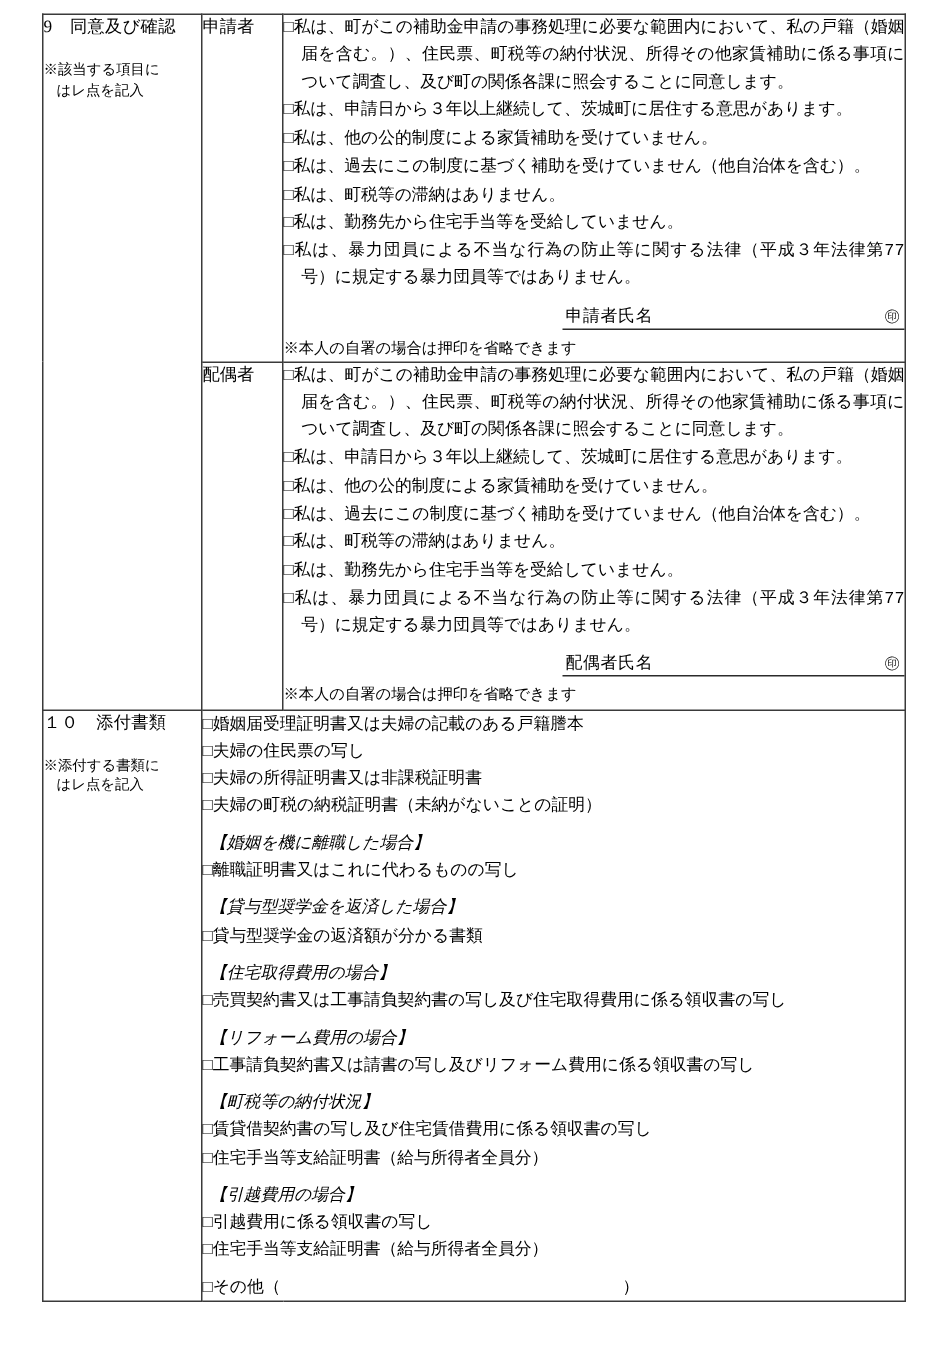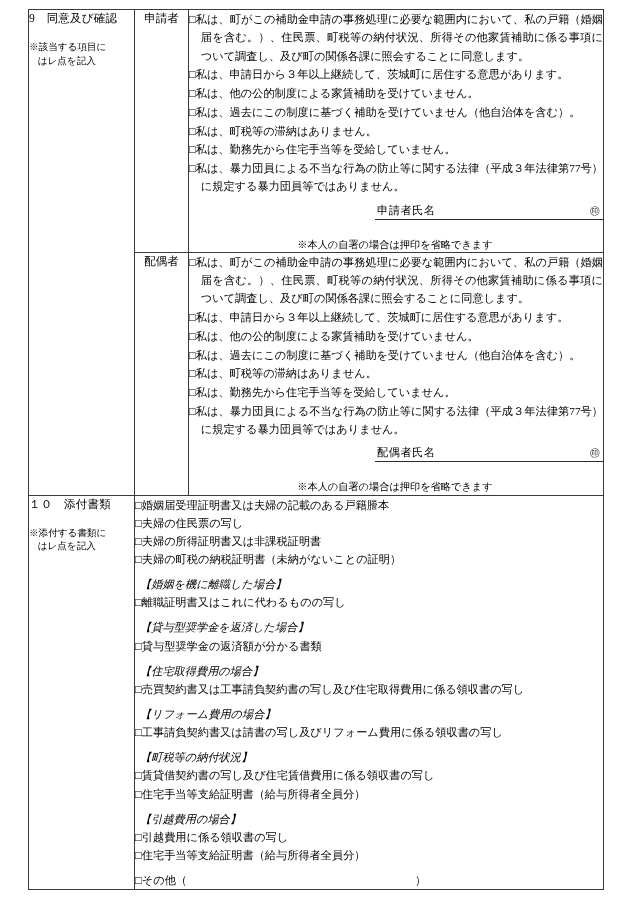--- a/index.html
+++ b/index.html
@@ -53,26 +53,27 @@
     margin-top: 14px;
     white-space: pre-line;
   }
   .label-note .indent { display: block; padding-left: 0.9em; }
 
   
   .person-cell {
     padding: 5px 5px 4px 5px;
     font-size: 11.5px;
     line-height: 1.4;
-    text-align: center;
+    text-align: left;
   }
 
   
   .body-cell {
     padding: 5px 7px 5px 6px;
+    font-family: Liberation Mono, monospace;
   }
   .stmt {
     font-size: 11.2px;
     line-height: 1.63;
     margin: 0 0 0.5px 0;
     text-indent: -1.05em;
     padding-left: 1.05em;
     text-align: justify;
     text-justify: inter-ideograph;
   }
@@ -90,24 +91,24 @@
     align-items: baseline;
     font-size: 11.2px;
     padding-bottom: 1px;
   }
   .sign-label { padding-left: 2px; letter-spacing: 0.5px; }
   .seal {
     font-size: 10.5px;
     padding-right: 3px;
   }
   .sign-note {
-    text-align: center;
+    text-align: left;
     font-size: 10.2px;
     line-height: 1.5;
-    margin-top: 17px;
+    margin-top: 6px;
     padding-right: 2px;
   }
 
   
   .attach-cell {
     padding: 5px 7px 6px 7px;
     margin-top: 28px;
   }
   .att-item {
     font-size: 11.2px;

